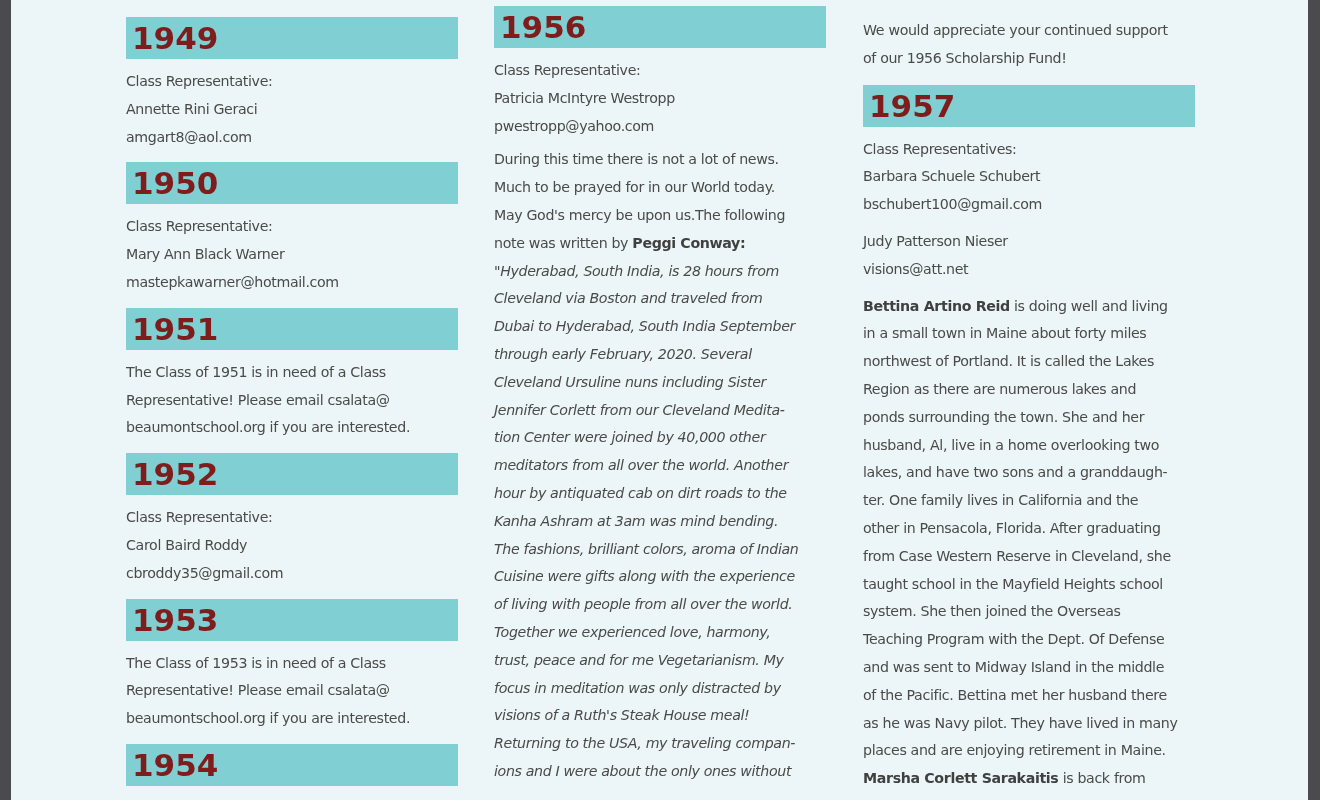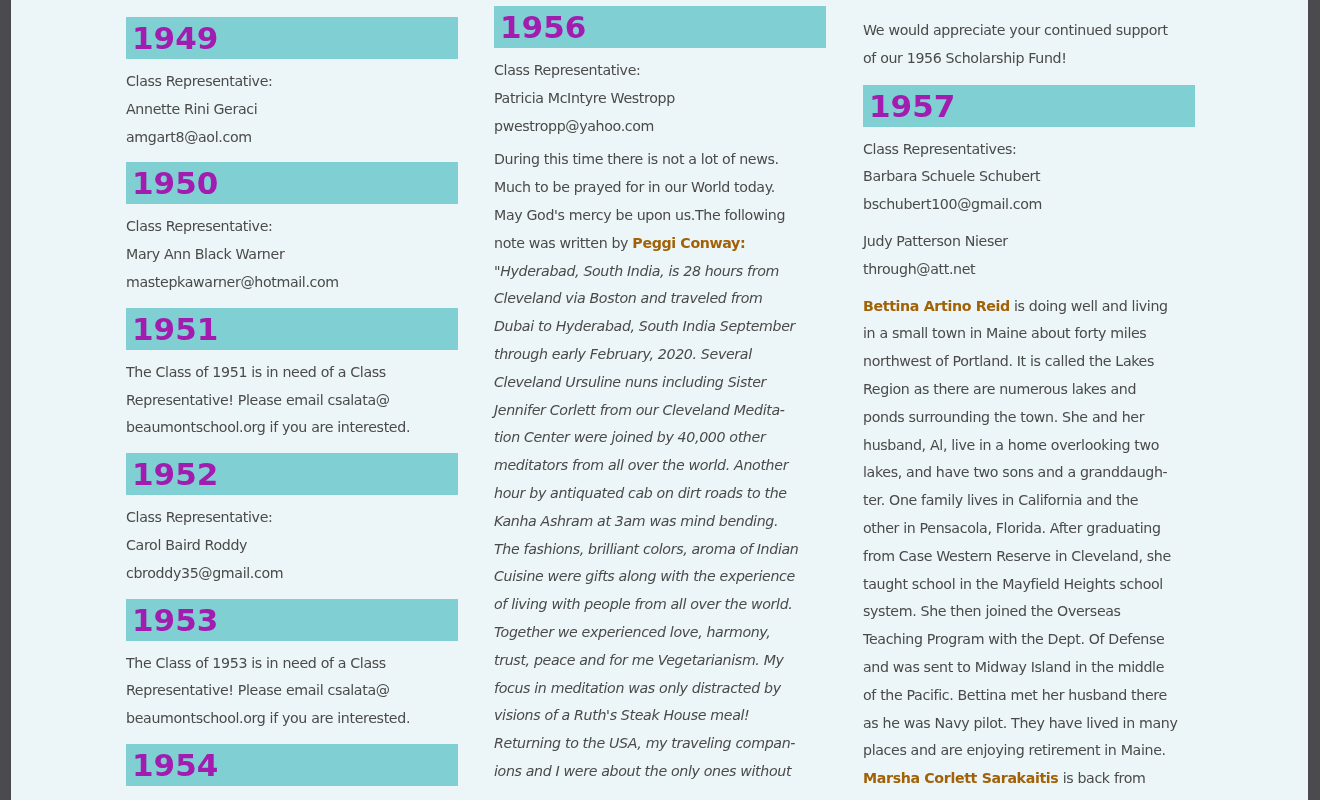--- a/index.html
+++ b/index.html
@@ -3,25 +3,25 @@
 <meta charset="utf-8">
 <style>
   html, body { margin:0; padding:0; }
   body { width:1320px; height:800px; overflow:hidden; background:#4a4a4f; position:relative; font-family:"DejaVu Sans", sans-serif; }
   .page { position:absolute; left:11px; top:0; width:1297px; height:800px; background:#ecf5f7; overflow:hidden; }
   .col { position:absolute; top:0; width:332px; color:#4a4a4a; font-size:14.2px; letter-spacing:-0.35px; }
   .col1 { left:115px; }
   .col2 { left:483px; }
   .col3 { left:852px; }
   .bar { background:#7fcfd3; height:42px; margin:0; position:relative; }
-  .bar span { position:absolute; left:6px; top:2px; color:#a21caf; font-size:31px; font-weight:bold; letter-spacing:0px; line-height:38px; }
+  .bar span { position:absolute; left:6px; top:2px; color:#7f1d1d; font-size:31px; font-weight:bold; letter-spacing:0px; line-height:38px; }
   .line { line-height:27.8px; white-space:nowrap; }
   .gap { height:6px; }
   .it { font-style:italic; }
-  b { color:#a16207; }
+  b { color:#404040; }
 </style>
 </head>
 <body>
 
 <div class="page">
 
   <div class="col col1" style="top:17px;">
     <div>
       <div class="bar">
           <span>1949</span>
@@ -121,21 +121,21 @@
     <div style="height:12px"></div>
     <div class="bar">
         <span>1957</span>
       </div>
     <div style="height:9px"></div>
     <div class="line">Class Representatives:</div>
     <div class="line">Barbara Schuele Schubert</div>
     <div class="line">bschubert100@gmail.com</div>
     <div class="gap" style="height:9px"></div>
     <div class="line">Judy Patterson Nieser</div>
-    <div class="line">through@att.net</div>
+    <div class="line">visions@att.net</div>
     <div class="gap" style="height:9px"></div>
     <div class="line"><b>Bettina Artino Reid</b><span> is doing well and living</span></div>
     <div class="line">in a small town in Maine about forty miles</div>
     <div class="line">northwest of Portland. It is called the Lakes</div>
     <div class="line">Region as there are numerous lakes and</div>
     <div class="line">ponds surrounding the town. She and her</div>
     <div class="line">husband, Al, live in a home overlooking two</div>
     <div class="line">lakes, and have two sons and a granddaugh-</div>
     <div class="line">ter. One family lives in California and the</div>
     <div class="line">other in Pensacola, Florida. After graduating</div>

